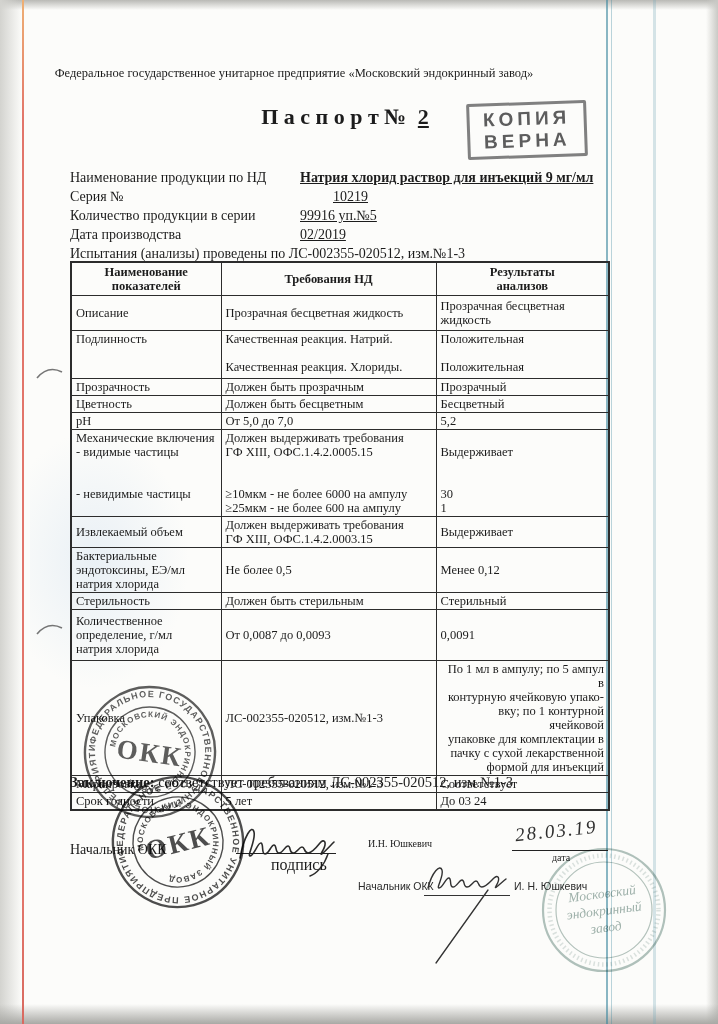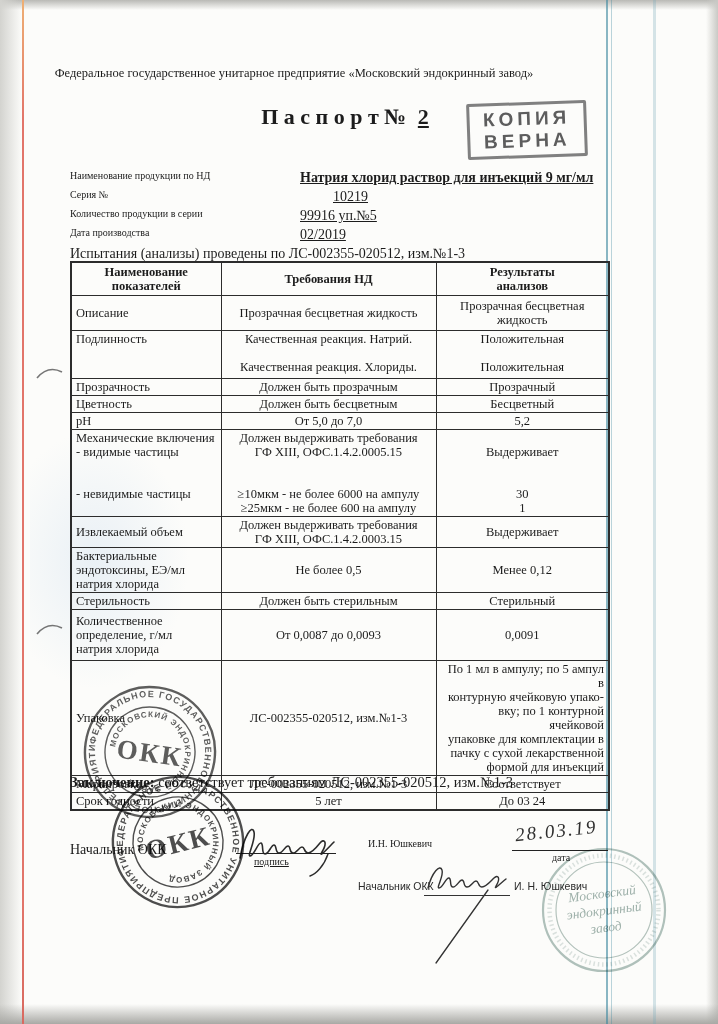--- a/index.html
+++ b/index.html
@@ -30,46 +30,46 @@
   .title-row .num{text-decoration:underline;margin-left:6px;}
   .copy-stamp{
     position:absolute;left:467px;top:102px;width:114px;height:50px;
     border:3px solid rgba(106,106,106,.85);border-radius:2px;
     transform:rotate(-2deg);
     display:flex;flex-direction:column;justify-content:center;align-items:center;
     font-family:"Liberation Sans", sans-serif;font-weight:bold;font-size:19px;
     letter-spacing:4px;color:#5d5d5d;line-height:22px;
   }
   
-  .info-label{position:absolute;left:70px;font-size:10px;white-space:nowrap;}
+  .info-label{position:absolute;left:70px;font-size:14px;white-space:nowrap;}
   .info-value{position:absolute;left:300px;font-size:14px;text-decoration:underline;white-space:nowrap;}
   .info-value.bold{font-weight:bold;}
   .tests-line{position:absolute;left:70px;top:246px;font-size:14px;}
   
   table.spec{
     position:absolute;left:70px;top:261px;width:538px;
     border-collapse:collapse;table-layout:fixed;
     font-size:12.5px;line-height:14px;
   }
   table.spec,table.spec td,table.spec th{border:1.4px solid #2c2c2c;}
   table.spec{border-width:2px;}
   table.spec th{font-weight:bold;text-align:center;vertical-align:middle;white-space:pre-line;padding:2px 3px;}
   table.spec td{vertical-align:middle;white-space:pre-line;padding:1px 4px;}
   td.param{text-align:left;}
-  td.req,td.res{text-align:center;}
+  td.req,td.res{text-align:left;}
   td.res.left{text-align:right;}
   tr.vtop td{vertical-align:top;}
   td.ptop{vertical-align:top;}
   
   .conclusion{position:absolute;left:70px;top:774px;font-size:14.5px;}
   .conclusion .c-label{font-weight:bold;}
   
   .sig-pos1{position:absolute;left:70px;top:842px;font-size:14px;}
   .sig-line1{position:absolute;left:236px;top:853px;width:100px;border-bottom:1.4px solid #222;}
-  .sig-cap1{position:absolute;left:254px;top:856px;font-size:10px;text-decoration:underline;}
+  .sig-cap1{position:absolute;left:271px;top:856px;font-size:16px;}
   .sig-name1{position:absolute;left:368px;top:838px;font-size:10px;}
   .date-hw{position:absolute;left:515px;top:820px;font-size:19px;font-style:italic;
     transform:rotate(-6deg);color:#2e2e2e;letter-spacing:2px;}
   .date-line{position:absolute;left:512px;top:850px;width:96px;border-bottom:1.4px solid #222;}
   .date-cap{position:absolute;left:552px;top:852px;font-size:10px;}
   .sig-pos2{position:absolute;left:358px;top:880px;font-size:10.5px;font-family:"Liberation Sans",sans-serif;color:#2a2a2a;}
   .sig-line2{position:absolute;left:424px;top:895px;width:86px;border-bottom:1.2px solid #333;}
   .sig-name2{position:absolute;left:514px;top:880px;font-size:10.5px;font-family:"Liberation Sans",sans-serif;color:#2a2a2a;}
   .sig-svg1{position:absolute;left:232px;top:818px;}
   .sig-svg2{position:absolute;left:418px;top:858px;}

